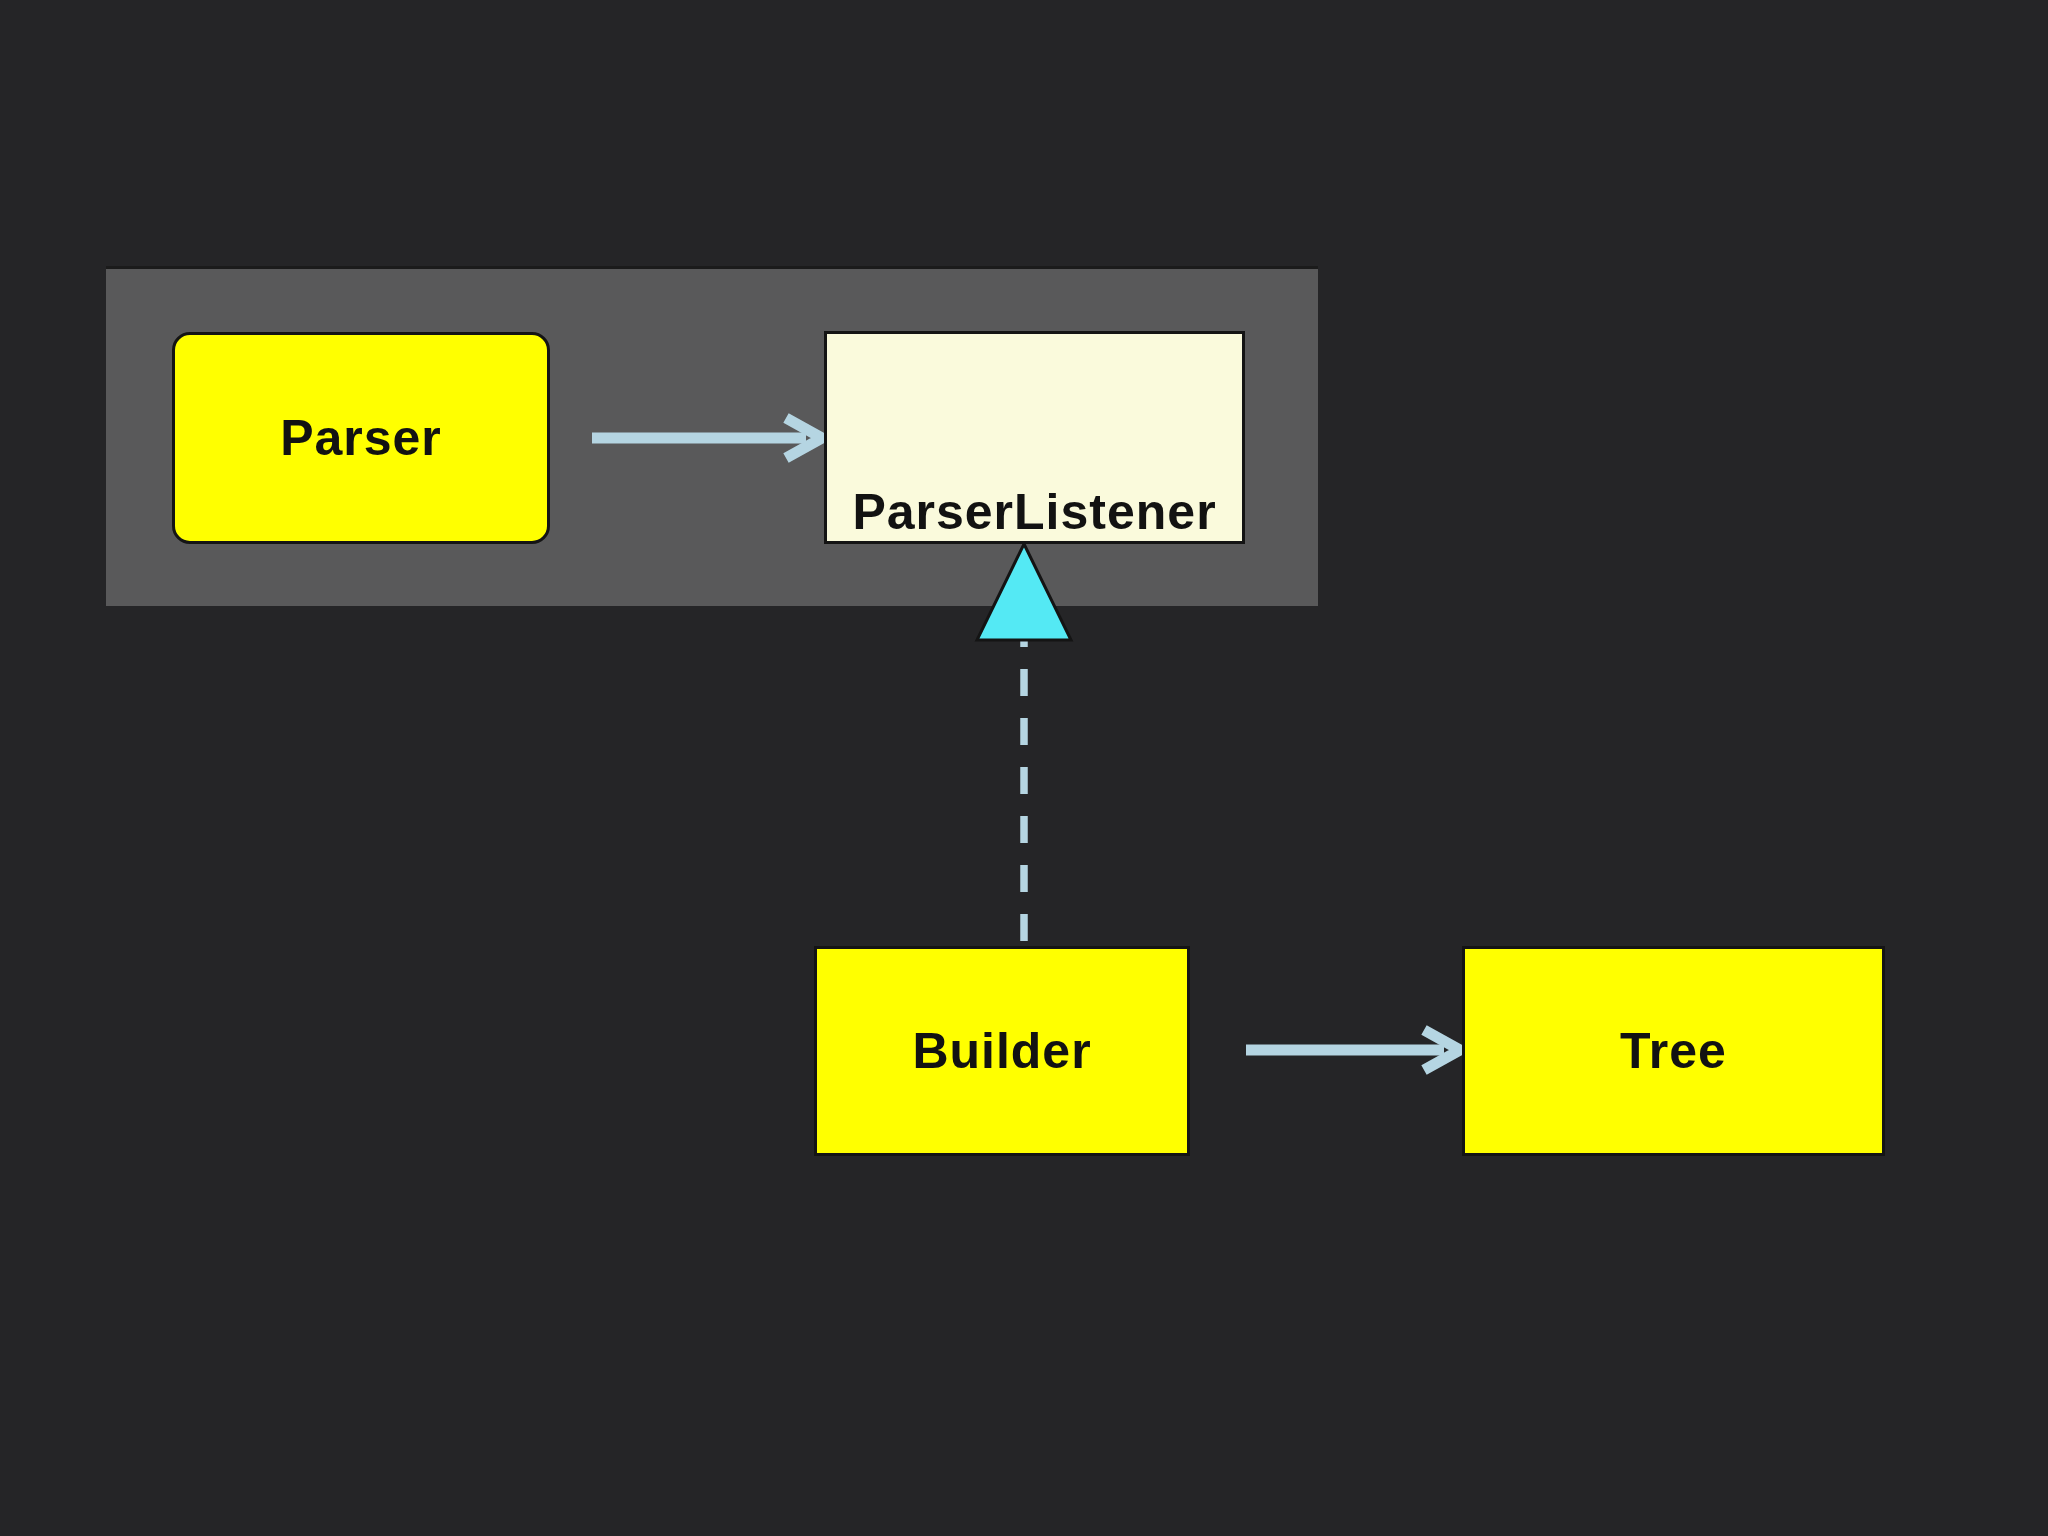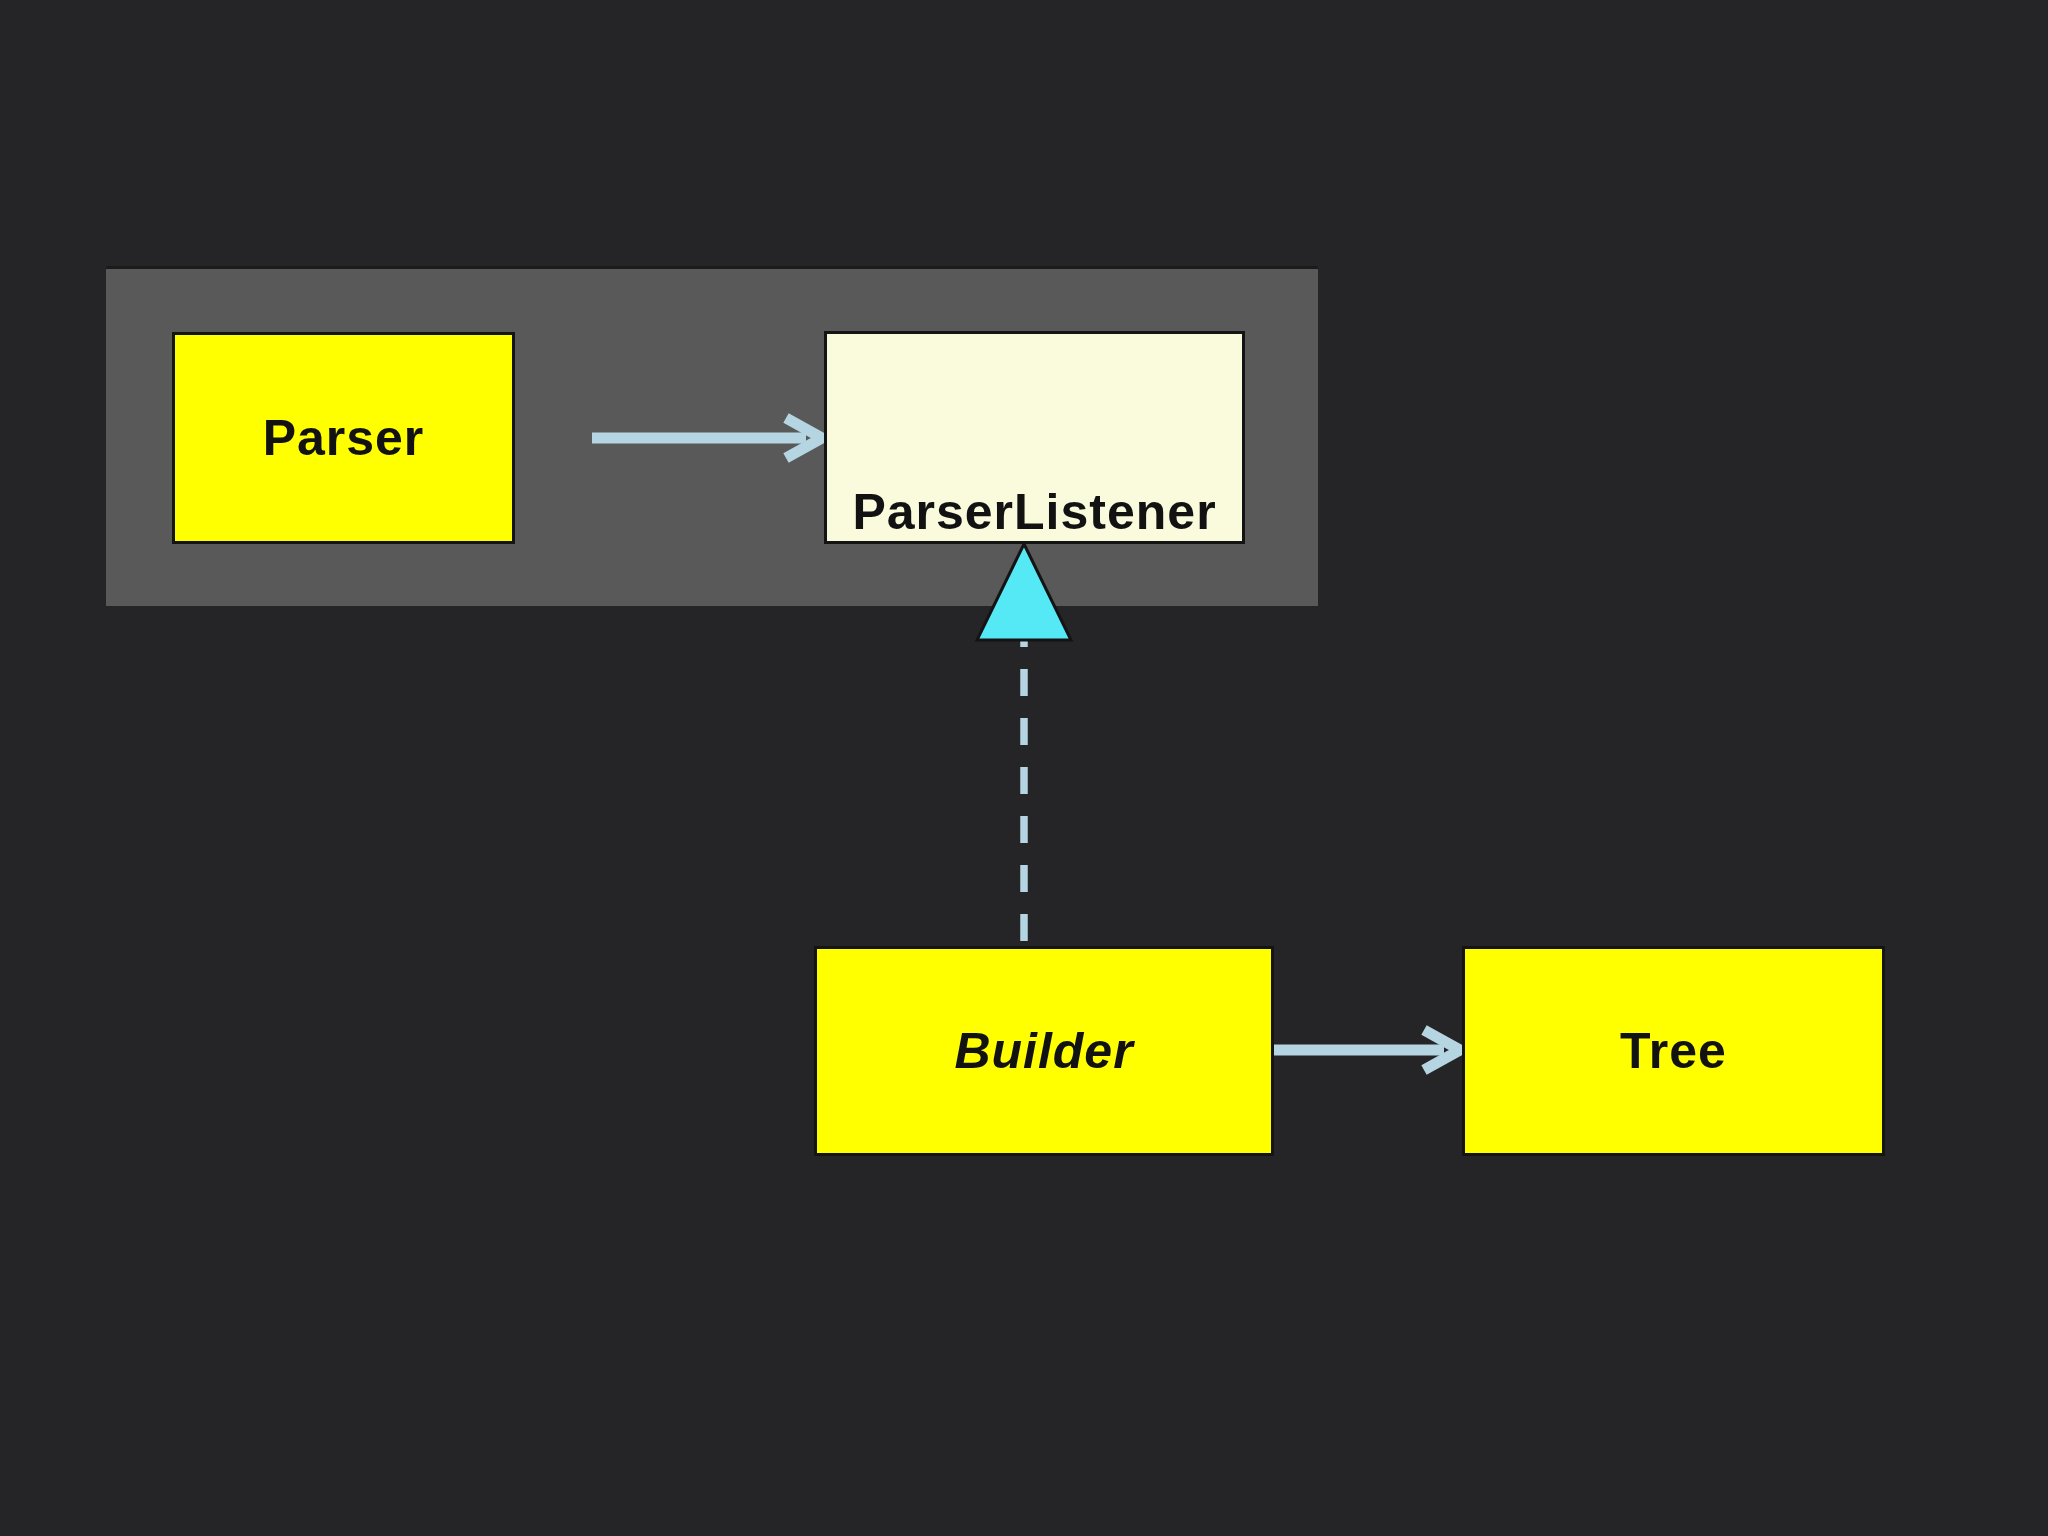--- a/index.html
+++ b/index.html
@@ -45,23 +45,23 @@
     position:absolute;
     display:flex;align-items:center;justify-content:center;
     box-sizing:border-box;
     border:3px solid var(--border-ink);
     color:var(--label-ink);
     font-weight:700;font-size:50px;letter-spacing:1px;
     text-align:center;
   }
   .node.yellow{background:var(--node-yellow);}
   .node.cream{background:var(--node-cream);align-items:flex-end;}
-  .node-parser{left:172px;top:332px;width:343px;height:212px;}
+  .node-parser{left:172px;top:332px;width:378px;height:212px;border-radius:18px;}
   .node-parser-listener{left:824px;top:331px;width:421px;height:213px;}
-  .node-builder{left:814px;top:946px;width:460px;height:210px;font-style:italic;}
+  .node-builder{left:814px;top:946px;width:376px;height:210px;}
   .node-tree{left:1462px;top:946px;width:423px;height:210px;}
 </style>
 </head>
 <body>
 
 <div class="slide">
 
   <div class="panel"></div>
 
   <svg class="connectors" viewBox="0 0 2048 1536" xmlns="http://www.w3.org/2000/svg">

